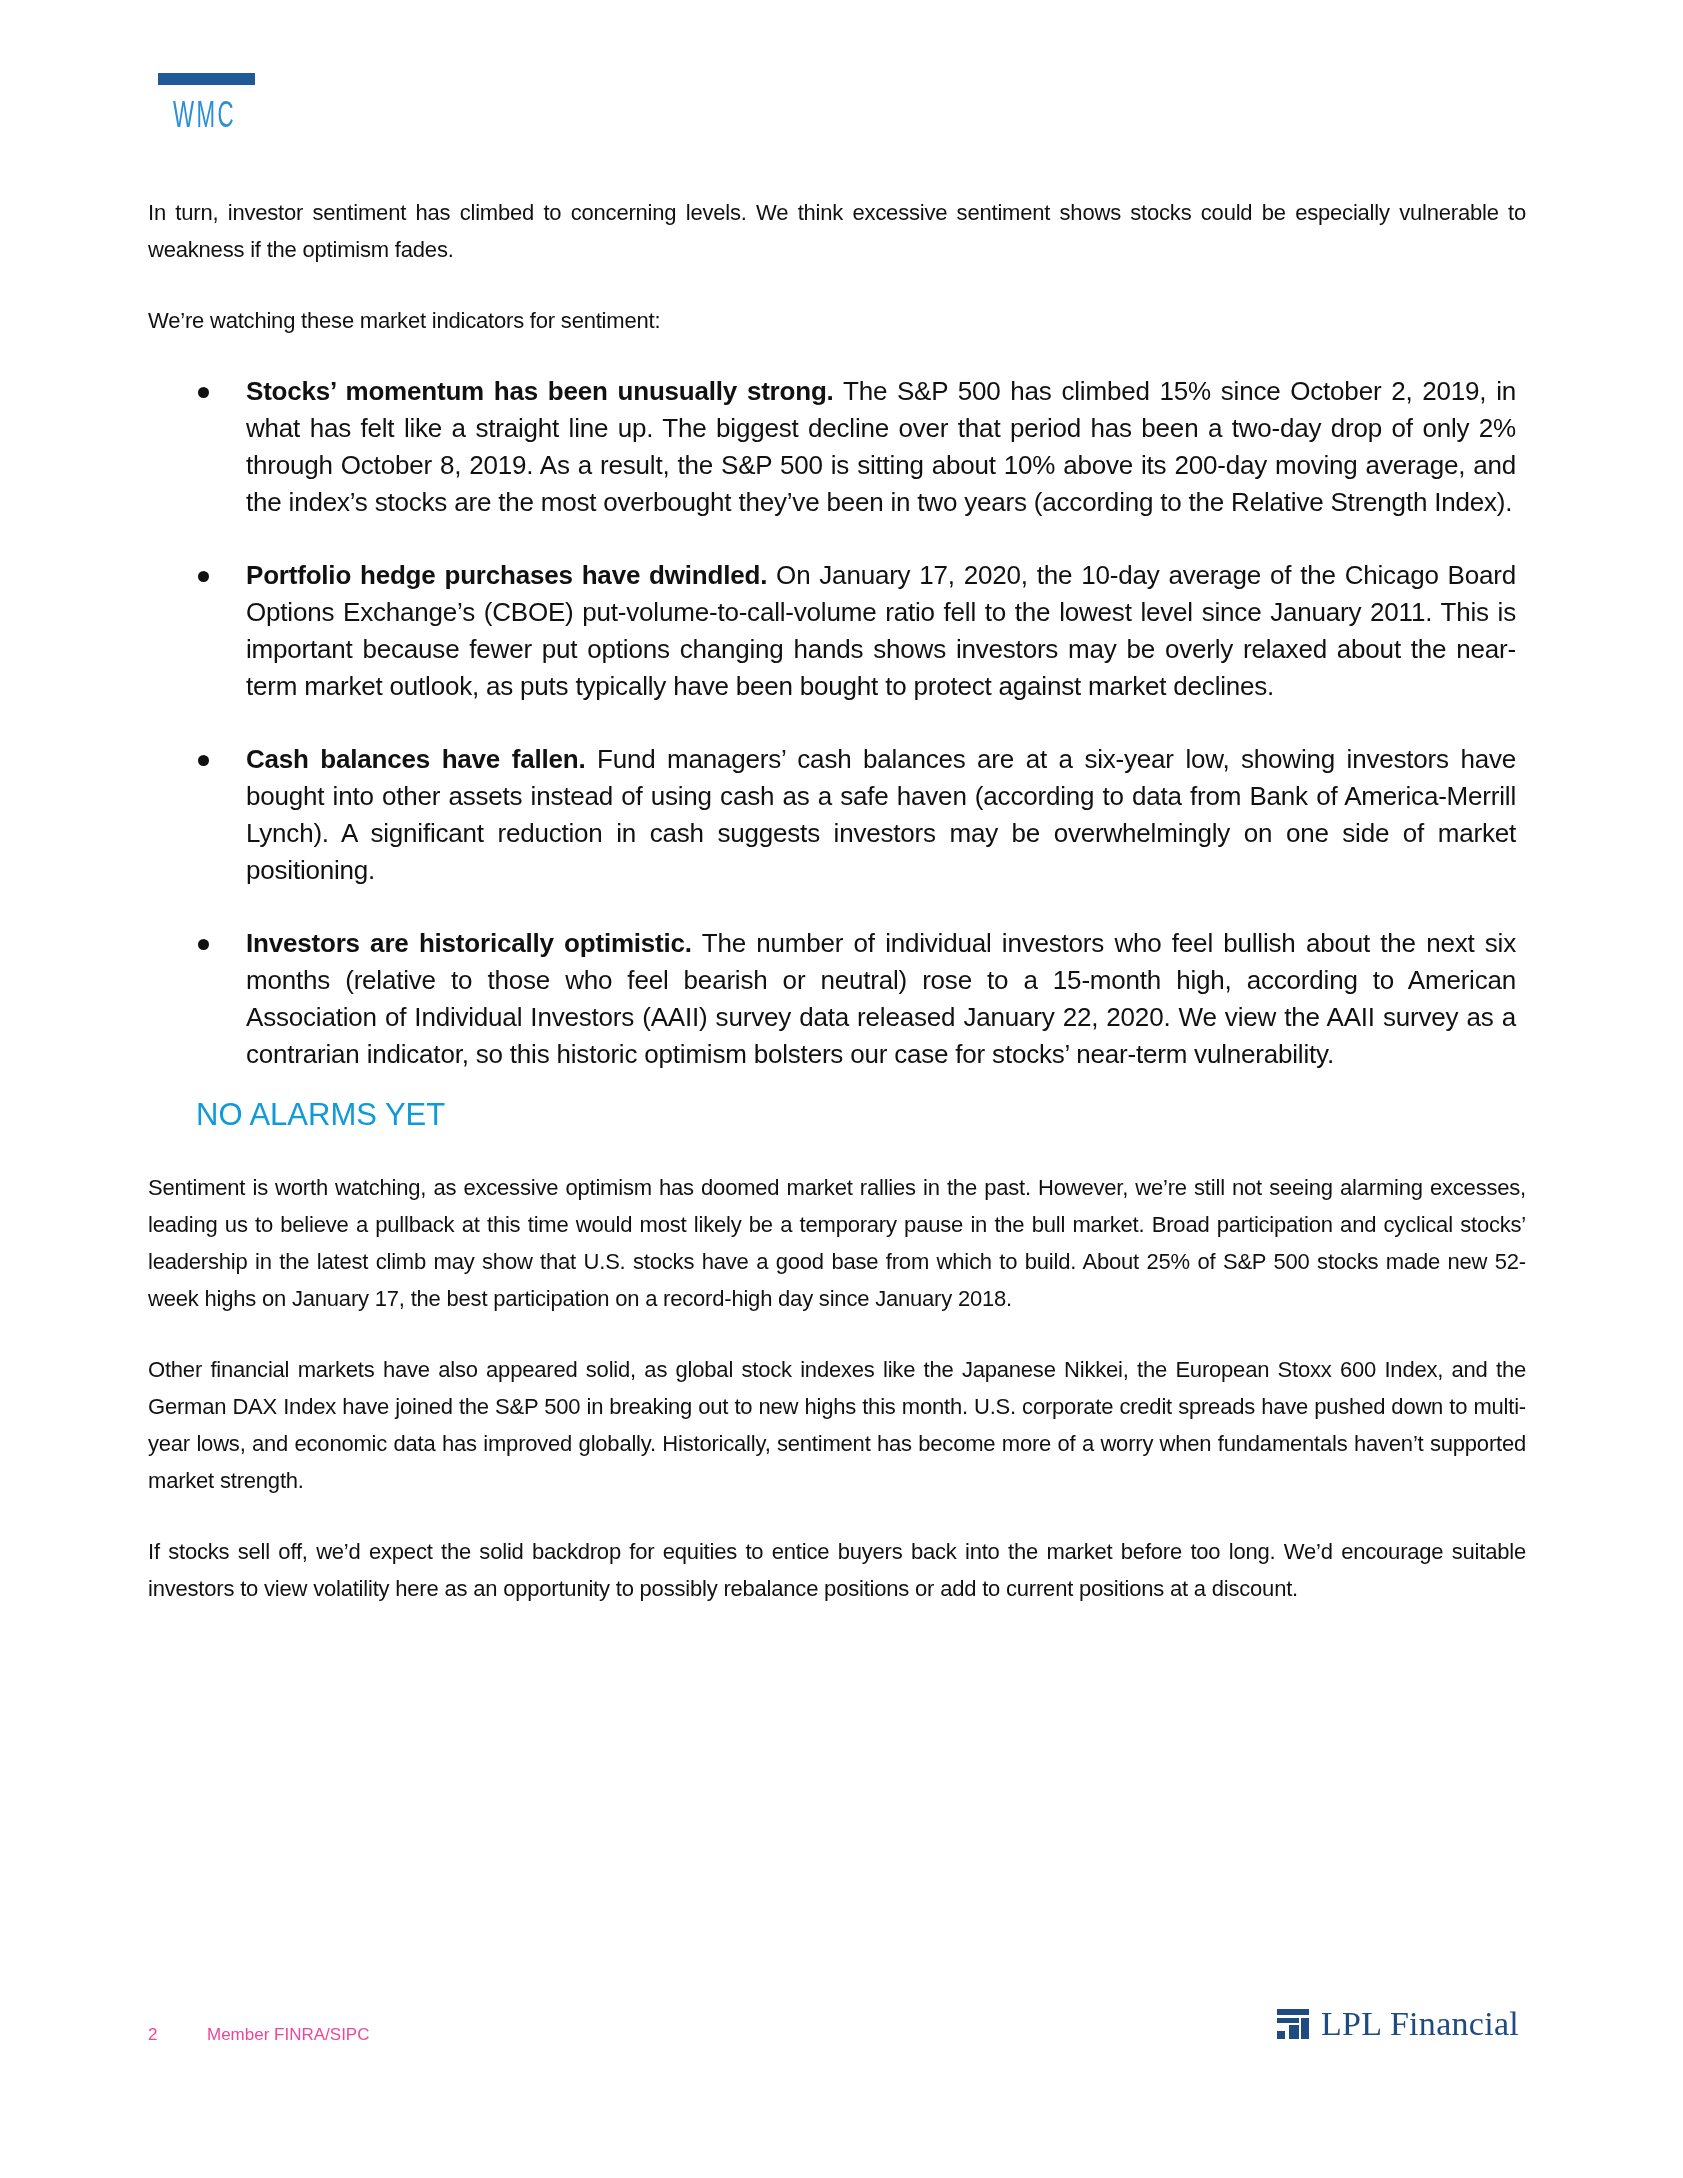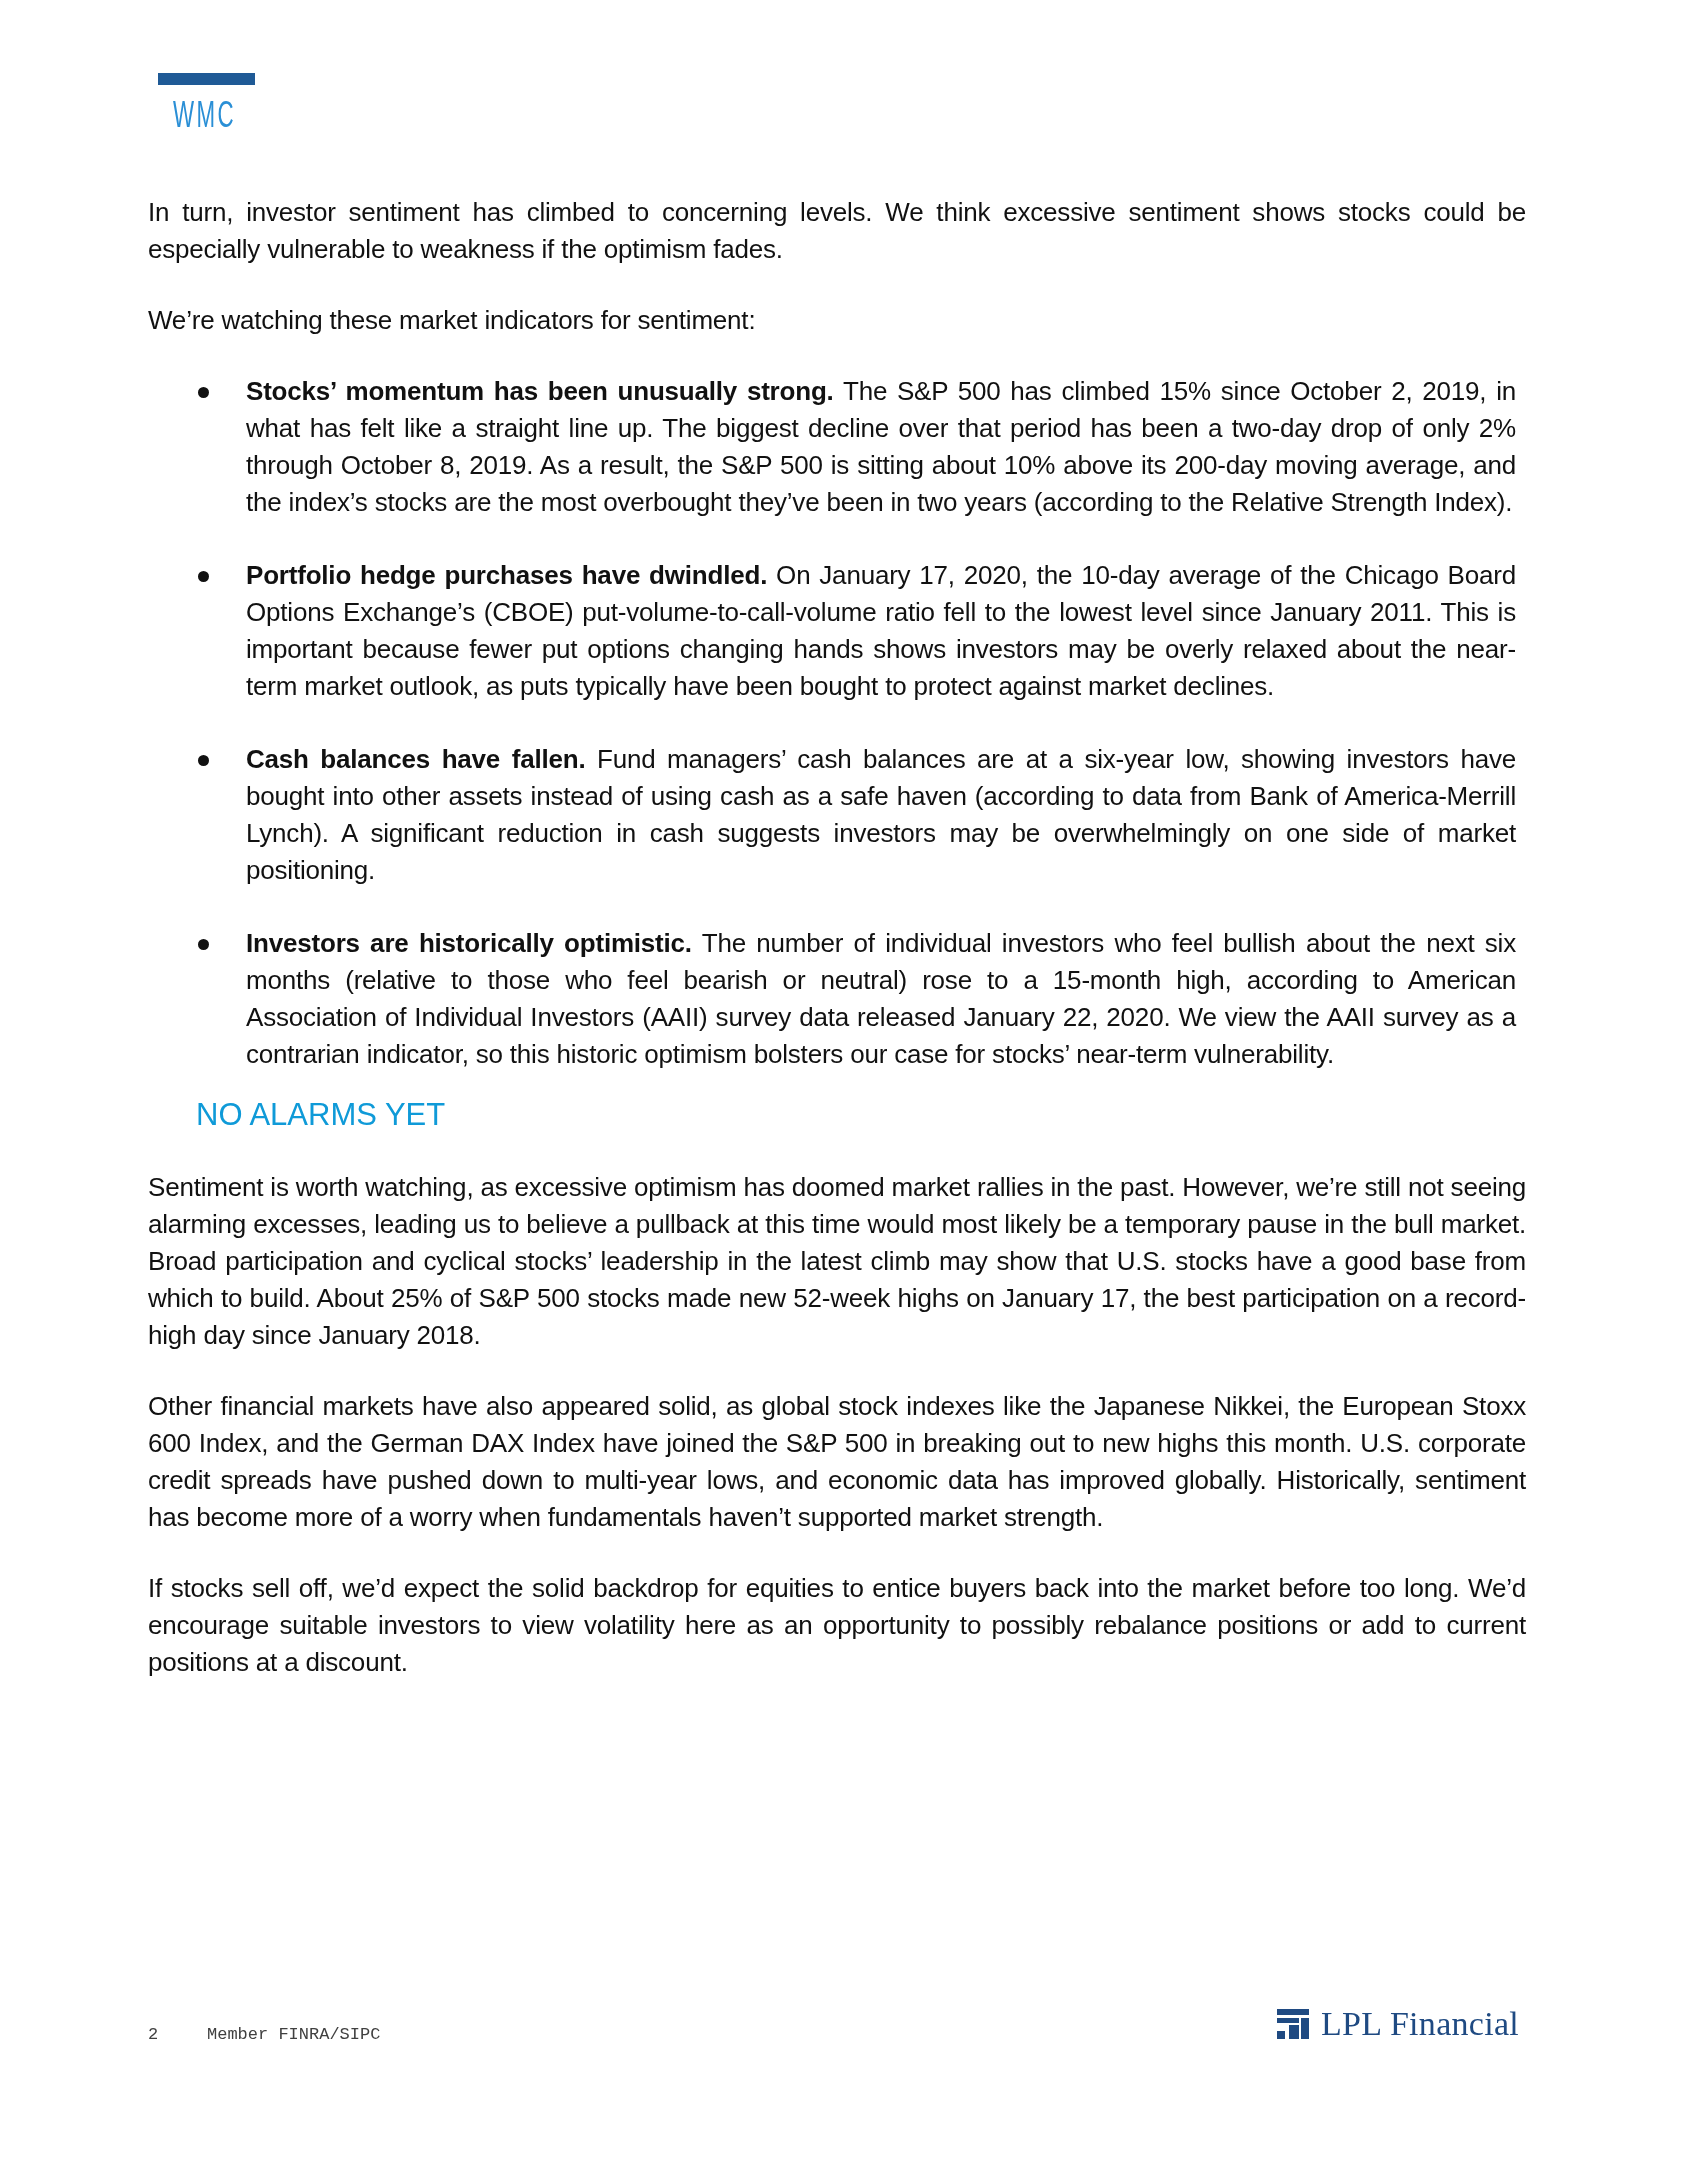--- a/index.html
+++ b/index.html
@@ -20,41 +20,41 @@
   .content {
     position: absolute; left: 148px; top: 194px; width: 1386px;
     font-family: "Liberation Sans", sans-serif;
     color: #111;
   }
   .section-heading {
     font-size: 31px; line-height: 40px; color: #0f9ad8;
     font-weight: normal; margin: 0 0 34px 0;
   }
   .p {
-    font-size: 26px; line-height: 37px; text-align: justify;
+    font-size: 22px; line-height: 37px; text-align: justify;
     margin: 0 8px 34px 0;
     letter-spacing: -0.2px;
   }
   .bullets { list-style: none; margin: 0; padding: 0; }
   .bullet {
     position: relative; padding-left: 98px;
     font-size: 26px; line-height: 37px; text-align: justify;
     margin: 0 18px 36px 0; letter-spacing: -0.2px;
   }
   .bullet-dot {
     position: absolute; left: 50px; top: 14px;
     width: 11px; height: 11px; border-radius: 50%; background: #111;
   }
   .bullet b { font-weight: bold; }
   .heading2 { margin-top: 22px; margin-left: 48px; }
 
   
   .footer-left {
     position: absolute; left: 148px; top: 2025px;
-    font-family: Liberation Mono, monospace; font-size: 17px; color: #404040;
+    font-family: Liberation Sans, sans-serif; font-size: 17px; color: #ec4899;
   }
   .footer-left .pg { display: inline-block; width: 59px; }
   .footer-logo {
     position: absolute; left: 1277px; top: 2005px; display: flex; align-items: center;
   }
   .lpl-icon { width: 32px; height: 30px; margin-right: 12px; }
   .lpl-text {
     font-family: "Liberation Serif", serif; font-size: 34px; color: #1f4a82;
     letter-spacing: 0.3px;
     text-align: right;

